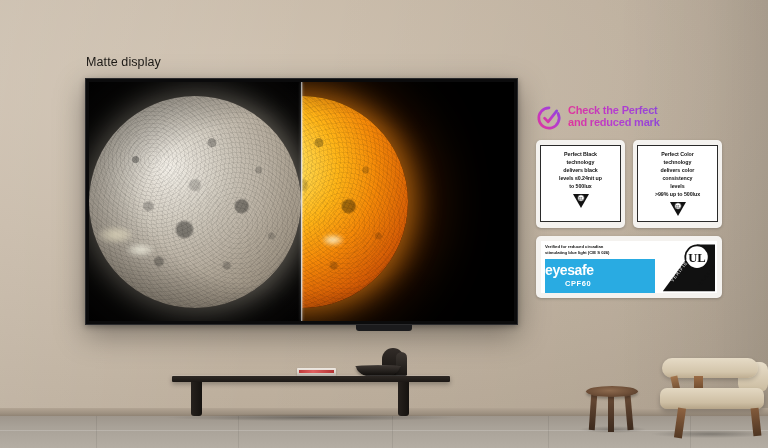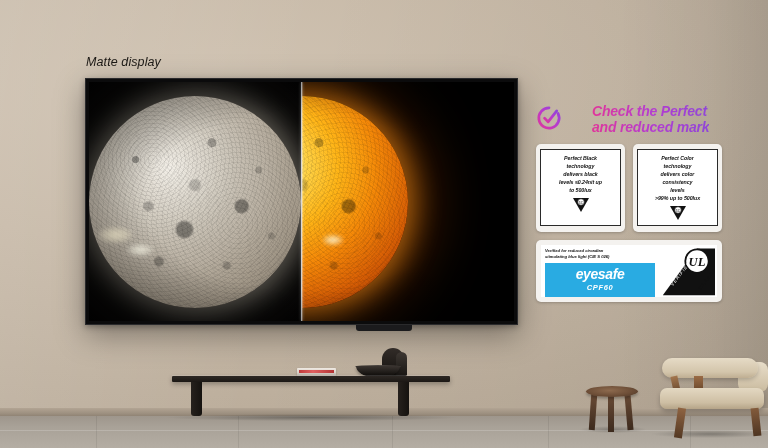--- a/index.html
+++ b/index.html
@@ -1,21 +1,21 @@
 <!DOCTYPE html>
 <html><head>
 <meta charset="utf-8">
 <style>
   html,body{margin:0;padding:0;}
   body{
     width:768px;height:448px;overflow:hidden;
     font-family:"Liberation Sans",sans-serif;
     background:#c9bcab;
   }
-  .stage{position:relative;width:768px;height:448px;overflow:hidden;font-style:italic;}
+  .stage{position:relative;width:768px;height:448px;overflow:hidden;}
 
   
   .wall{
     position:absolute;left:0;top:0;width:768px;height:416px;
     background:
       radial-gradient(120% 90% at 30% 20%, #cfc2b1 0%, #c6b8a6 45%, #b9ab99 100%);
   }
   .wall-sheen{
     position:absolute;left:0;top:0;width:768px;height:416px;
     background:linear-gradient(100deg, rgba(255,255,255,.12) 0%, rgba(255,255,255,0) 38%, rgba(0,0,0,.05) 100%);
@@ -124,23 +124,23 @@
     position:absolute;font-size:12.5px;color:#1d1a16;letter-spacing:.1px;white-space:nowrap;
   }
   #lbl-matte{left:86px;top:55px;}
   #lbl-perfect{left:336px;top:55px;}
 
   
   .panel{position:absolute;left:536px;top:104px;width:186px;}
   .headline-row{display:flex;align-items:flex-start;gap:6px;}
   .check-icon{flex:0 0 auto;width:26px;height:26px;margin-top:1px;}
   .headline{
-    font-size:14px;font-weight:bold;line-height:1.12;letter-spacing:-.2px;
+    font-size:11px;font-weight:bold;line-height:1.12;letter-spacing:-.2px;
     background:linear-gradient(90deg,#e0359b 0%,#b53bd0 50%,#8f46d8 100%);
-    -webkit-background-clip:text;background-clip:text;color:transparent;margin-left:24px;
+    -webkit-background-clip:text;background-clip:text;color:transparent;
     -webkit-text-fill-color:transparent;
   }
   .cards{margin-top:9px;display:flex;gap:8px;}
   .card{
     flex:1;background:#f4f2ef;border-radius:5px;
     box-shadow:0 1px 3px rgba(0,0,0,.22);
     padding:5px 4px 6px;display:flex;justify-content:center;
   }
   .card-inner{
     background:#fff;border:1px solid #2a2a2a;width:100%;
@@ -154,24 +154,24 @@
 
   .eyesafe-card{
     margin-top:8px;background:#f4f2ef;border-radius:5px;
     box-shadow:0 1px 3px rgba(0,0,0,.22);padding:5px;
   }
   .eyesafe-inner{background:#fff;display:flex;position:relative;overflow:hidden;height:52px;}
   .es-left{flex:1;display:flex;flex-direction:column;padding:3px 4px 0;}
   .es-fineprint{font-size:4.2px;font-weight:bold;line-height:1.45;color:#111;letter-spacing:-.02px;}
   .es-logo{
     margin-top:3px;background:#29ABE2;flex:1;display:flex;flex-direction:column;
-    align-items:center;justify-content:center;padding:2px 0 3px;
+    justify-content:center;padding:2px 0 3px;
   }
   .es-word{font-size:14px;font-weight:bold;color:#fff;letter-spacing:-.4px;line-height:1;}
-  .es-model{font-size:7.5px;font-weight:bold;color:#fff;letter-spacing:.6px;margin-top:2px;}
+  .es-model{font-size:7.5px;font-weight:bold;color:#fff;letter-spacing:.6px;margin-top:2px;margin-left:20px;}
   .es-right{width:58px;position:relative;}
   .ul-big{position:absolute;right:2px;top:1px;width:54px;height:50px;}
 
   
   .bench{position:absolute;left:172px;top:376px;width:278px;height:6px;
     background:linear-gradient(180deg,#2d2824 0%,#1c1815 100%);border-radius:1px;
     box-shadow:0 2px 5px rgba(0,0,0,.3);}
   .bench-top-hl{position:absolute;left:172px;top:375px;width:278px;height:1px;background:rgba(255,255,255,.14);}
   .bench-leg{position:absolute;top:382px;width:11px;height:34px;
     background:linear-gradient(90deg,#26211d,#15120f);border-radius:0 0 3px 3px;}

